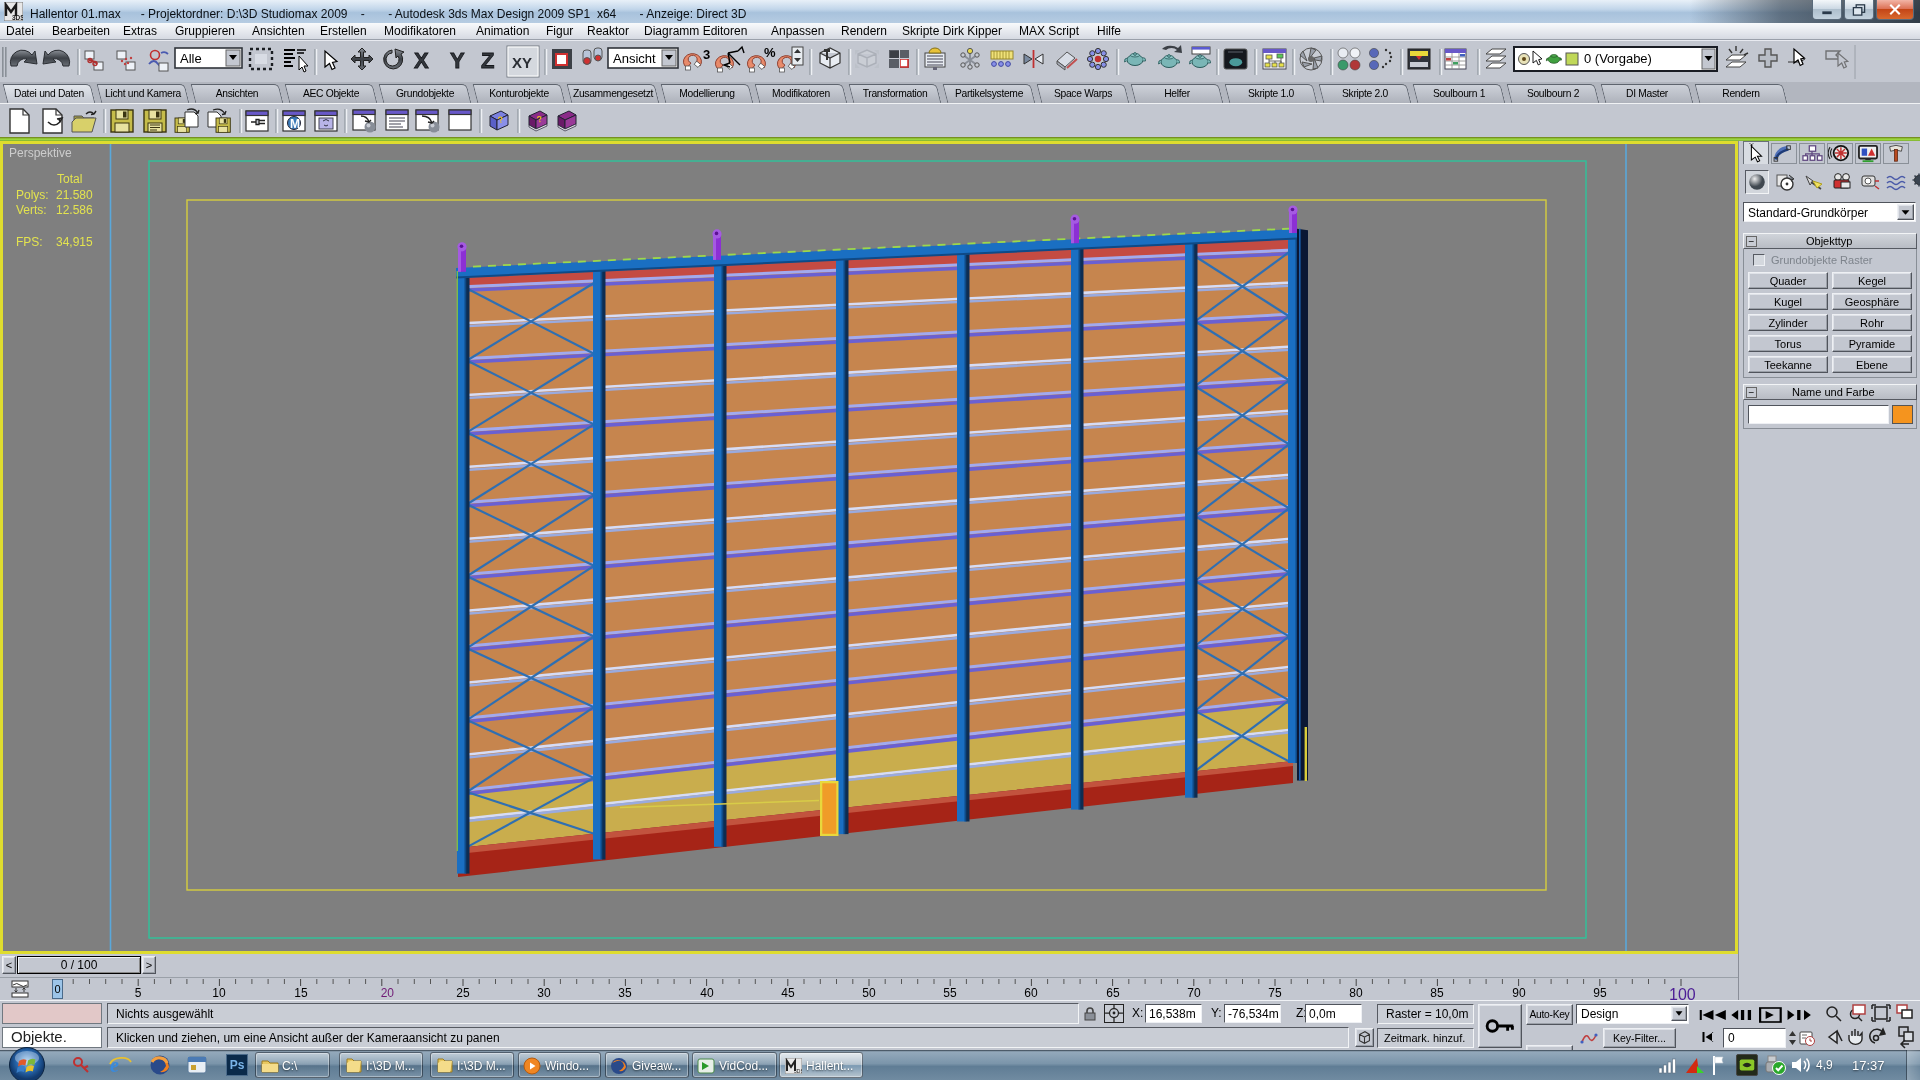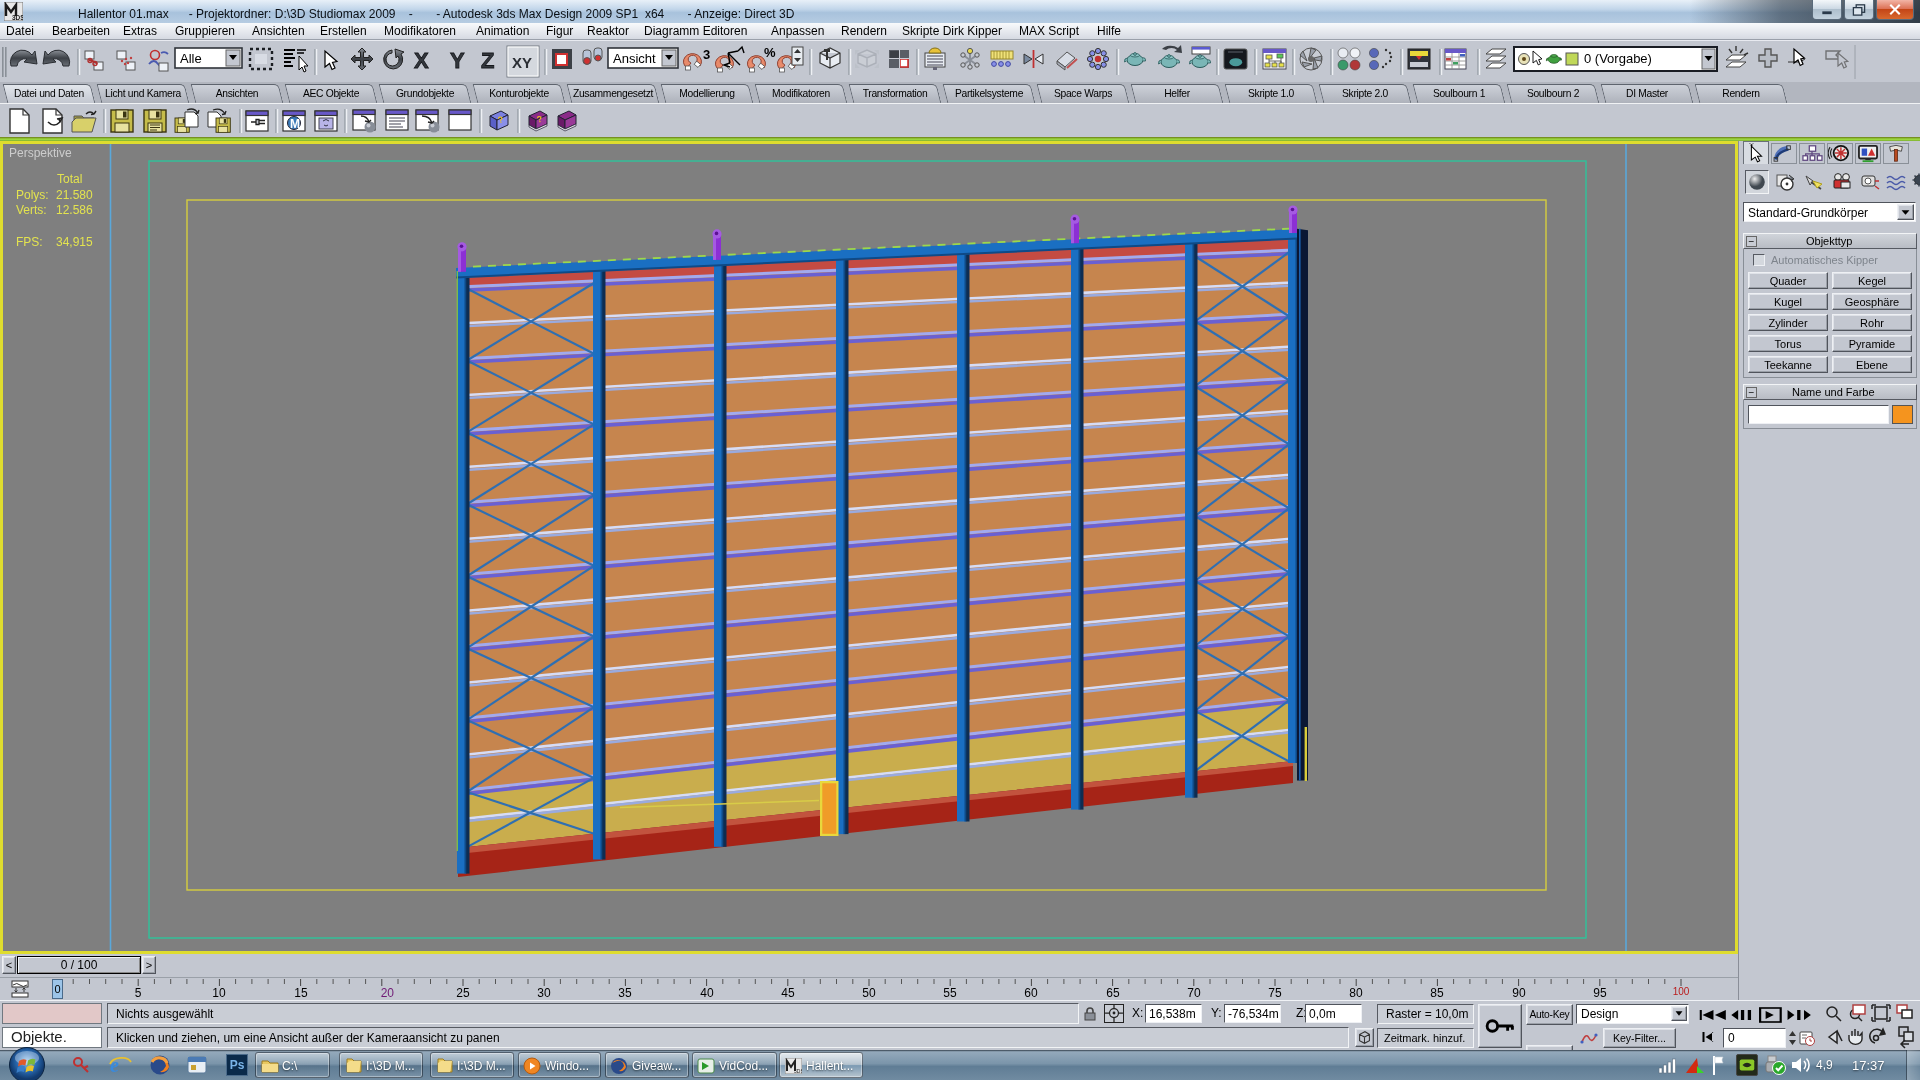--- a/index.html
+++ b/index.html
@@ -1,21 +1,21 @@
 <!DOCTYPE html>
 <html><head>
 <meta charset="utf-8">
 <style>
 *{margin:0;padding:0;box-sizing:border-box;}
 html,body{width:1920px;height:1080px;overflow:hidden;font-family:"Liberation Sans",sans-serif;}
 #scr{position:relative;width:1920px;height:1080px;background:#c3c7d0;}
 .abs{position:absolute;}
 
 #titlebar{left:0;top:0;width:1920px;height:23px;background:linear-gradient(180deg,#e8f0f8 0%,#c2d6ea 40%,#a8c2dc 55%,#b6cce2 100%);font-size:12px;color:#0a0f14;}
-#titletx{left:30px;top:7px;white-space:pre;margin-left:48px;}
+#titletx{left:30px;top:7px;white-space:pre;}
 .wbtn{top:0px;height:20px;border:1px solid #5a6a7a;border-top:none;border-radius:0 0 4px 4px;background:linear-gradient(180deg,#f4f7fa 0%,#cdd9e4 45%,#aebfcd 50%,#c3d2de 100%);}
 #closeb{background:linear-gradient(180deg,#f2b5a6 0%,#dd7357 45%,#c44617 50%,#d8682e 100%);}
 .glyph{position:absolute;left:0;top:0;width:100%;height:100%;}
 
 #menubar{left:0;top:23px;width:1920px;height:17px;background:linear-gradient(180deg,#f8fafc,#d6dae2);border-bottom:1px solid #9aa0aa;font-size:12px;color:#000;}
 #menubar span{position:absolute;top:1px;}
 
 #tb1{left:0;top:40px;width:1920px;height:42px;background:#c3c7d0;border-top:1px solid #e8eaf0;}
 
 #tabbar{left:0;top:82px;width:1920px;height:21px;background:#b2b6bf;overflow:hidden;}
@@ -872,21 +872,21 @@
           </svg>
         </div>
     </div>
 
     <div class="abs" style="left:4px;top:92px;width:174px;height:145px;border:1px solid #888e96;border-top:none"></div>
     <div class="abs raised" style="left:4px;top:92px;width:174px;height:16px;background:linear-gradient(180deg,#d0d4da,#b8bcc4)">
       <div class="abs" style="left:2px;top:2px;width:11px;height:11px;background:#c8ccd4;border:1px solid #666;font-size:10px;line-height:9px;text-align:center">−</div>
       <span class="abs" style="left:62px;top:1px">Objekttyp</span>
     </div>
     <div class="abs" style="left:14px;top:113px;width:12px;height:12px;background:#d4d8de;border-top:1.5px solid #565a62;border-left:1.5px solid #565a62;border-right:1.5px solid #eef0f4;border-bottom:1.5px solid #eef0f4"></div>
-    <span class="abs" style="left:32px;top:113px;color:#7e848c">Automatisches Kipper</span>
+    <span class="abs" style="left:32px;top:113px;color:#7e848c">Grundobjekte Raster</span>
     <div class="abs btn3d" style="left:9px;top:131px;width:80px;height:17px;text-align:center;line-height:16px">Quader</div>
     <div class="abs btn3d" style="left:93px;top:131px;width:80px;height:17px;text-align:center;line-height:16px">Kegel</div>
     <div class="abs btn3d" style="left:9px;top:152px;width:80px;height:17px;text-align:center;line-height:16px">Kugel</div>
     <div class="abs btn3d" style="left:93px;top:152px;width:80px;height:17px;text-align:center;line-height:16px">Geosphäre</div>
     <div class="abs btn3d" style="left:9px;top:173px;width:80px;height:17px;text-align:center;line-height:16px">Zylinder</div>
     <div class="abs btn3d" style="left:93px;top:173px;width:80px;height:17px;text-align:center;line-height:16px">Rohr</div>
     <div class="abs btn3d" style="left:9px;top:194px;width:80px;height:17px;text-align:center;line-height:16px">Torus</div>
     <div class="abs btn3d" style="left:93px;top:194px;width:80px;height:17px;text-align:center;line-height:16px">Pyramide</div>
     <div class="abs btn3d" style="left:9px;top:215px;width:80px;height:17px;text-align:center;line-height:16px">Teekanne</div>
     <div class="abs btn3d" style="left:93px;top:215px;width:80px;height:17px;text-align:center;line-height:16px">Ebene</div>
@@ -1021,21 +1021,21 @@
       <span class="abs" style="left:857px;top:8px;width:24px;text-align:center;font-size:12px;color:#000">50</span>
       <span class="abs" style="left:938px;top:8px;width:24px;text-align:center;font-size:12px;color:#000">55</span>
       <span class="abs" style="left:1019px;top:8px;width:24px;text-align:center;font-size:12px;color:#000">60</span>
       <span class="abs" style="left:1101px;top:8px;width:24px;text-align:center;font-size:12px;color:#000">65</span>
       <span class="abs" style="left:1182px;top:8px;width:24px;text-align:center;font-size:12px;color:#000">70</span>
       <span class="abs" style="left:1263px;top:8px;width:24px;text-align:center;font-size:12px;color:#000">75</span>
       <span class="abs" style="left:1344px;top:8px;width:24px;text-align:center;font-size:12px;color:#000">80</span>
       <span class="abs" style="left:1425px;top:8px;width:24px;text-align:center;font-size:12px;color:#000">85</span>
       <span class="abs" style="left:1507px;top:8px;width:24px;text-align:center;font-size:12px;color:#000">90</span>
       <span class="abs" style="left:1588px;top:8px;width:24px;text-align:center;font-size:12px;color:#000">95</span>
-      <span class="abs" style="left:1669px;top:8px;width:24px;text-align:center;font-size:10px;color:#b91c1c">100</span>
+      <span class="abs" style="left:1669px;top:8px;width:24px;font-size:16px;color:#4c1d95">100</span>
     <div class="abs" style="left:10px;top:2px;width:22px;height:18px">
       <svg class="glyph" viewBox="0 0 22 18">
           <rect x="2" y="1" width="16" height="6" fill="#fff" stroke="#333"></rect>
           <path d="M3 5 q4 -3 7 0 t7 0" fill="none" stroke="#333"></path>
           <rect x="2" y="13" width="16" height="4" fill="#fff" stroke="#333"></rect>
           <path d="M6 8 v4 M4.5 10.5 L6 12 L7.5 10.5 M14 12 v-4 M12.5 9.5 L14 8 L15.5 9.5" stroke="#333" fill="none"></path>
         </svg>
     </div>
     <div class="abs" style="left:52px;top:1px;width:11px;height:20px;background:#9cc4e8;border:1px solid #4a6a8a;font-size:11px;text-align:center;line-height:19px">0</div>
   </div>

